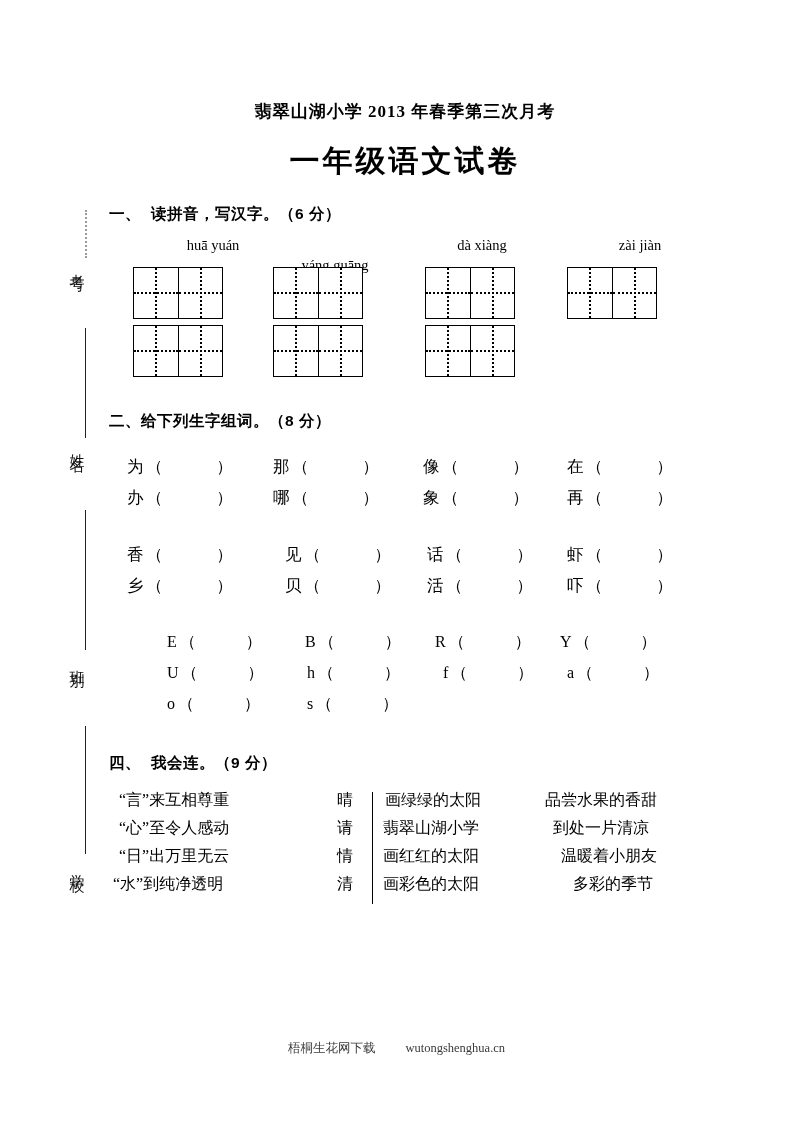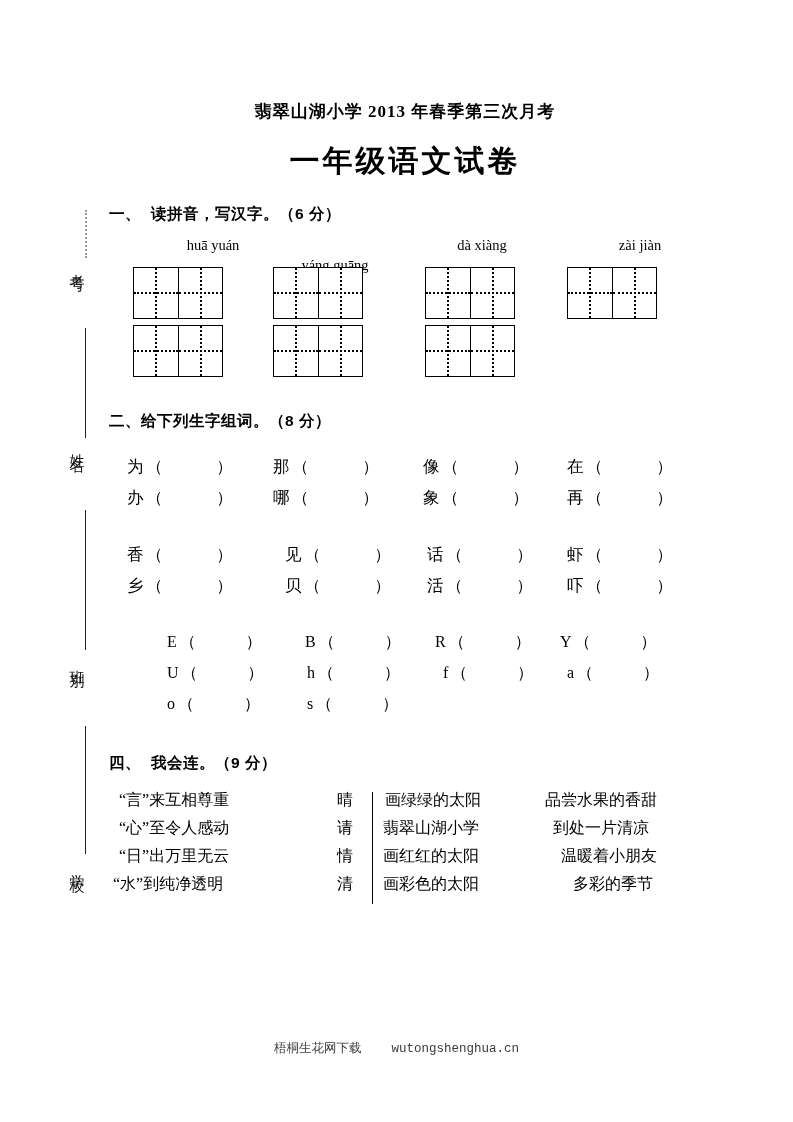--- a/index.html
+++ b/index.html
@@ -193,21 +193,21 @@
     left: 0;
     right: 0;
     top: 1040px;
     text-align: center;
     font-size: 12.5px;
     color: #3a3a3a;
     font-family: "Liberation Serif", "DejaVu Serif", serif;
   }
   .footer .site {
     margin-left: 30px;
-    font-family: Liberation Mono, monospace;
+    font-family: Liberation Serif, serif;
   }
 </style>
 </head>
 <body>
 
 <div class="margin-rail">
   <div class="rail-line dotted" style="top:0px;height:48px;"></div>
   <div class="rail-label" style="top:52px;">考号</div>
   <div class="rail-line" style="top:118px;height:110px;"></div>
   <div class="rail-label" style="top:232px;">姓名</div>

